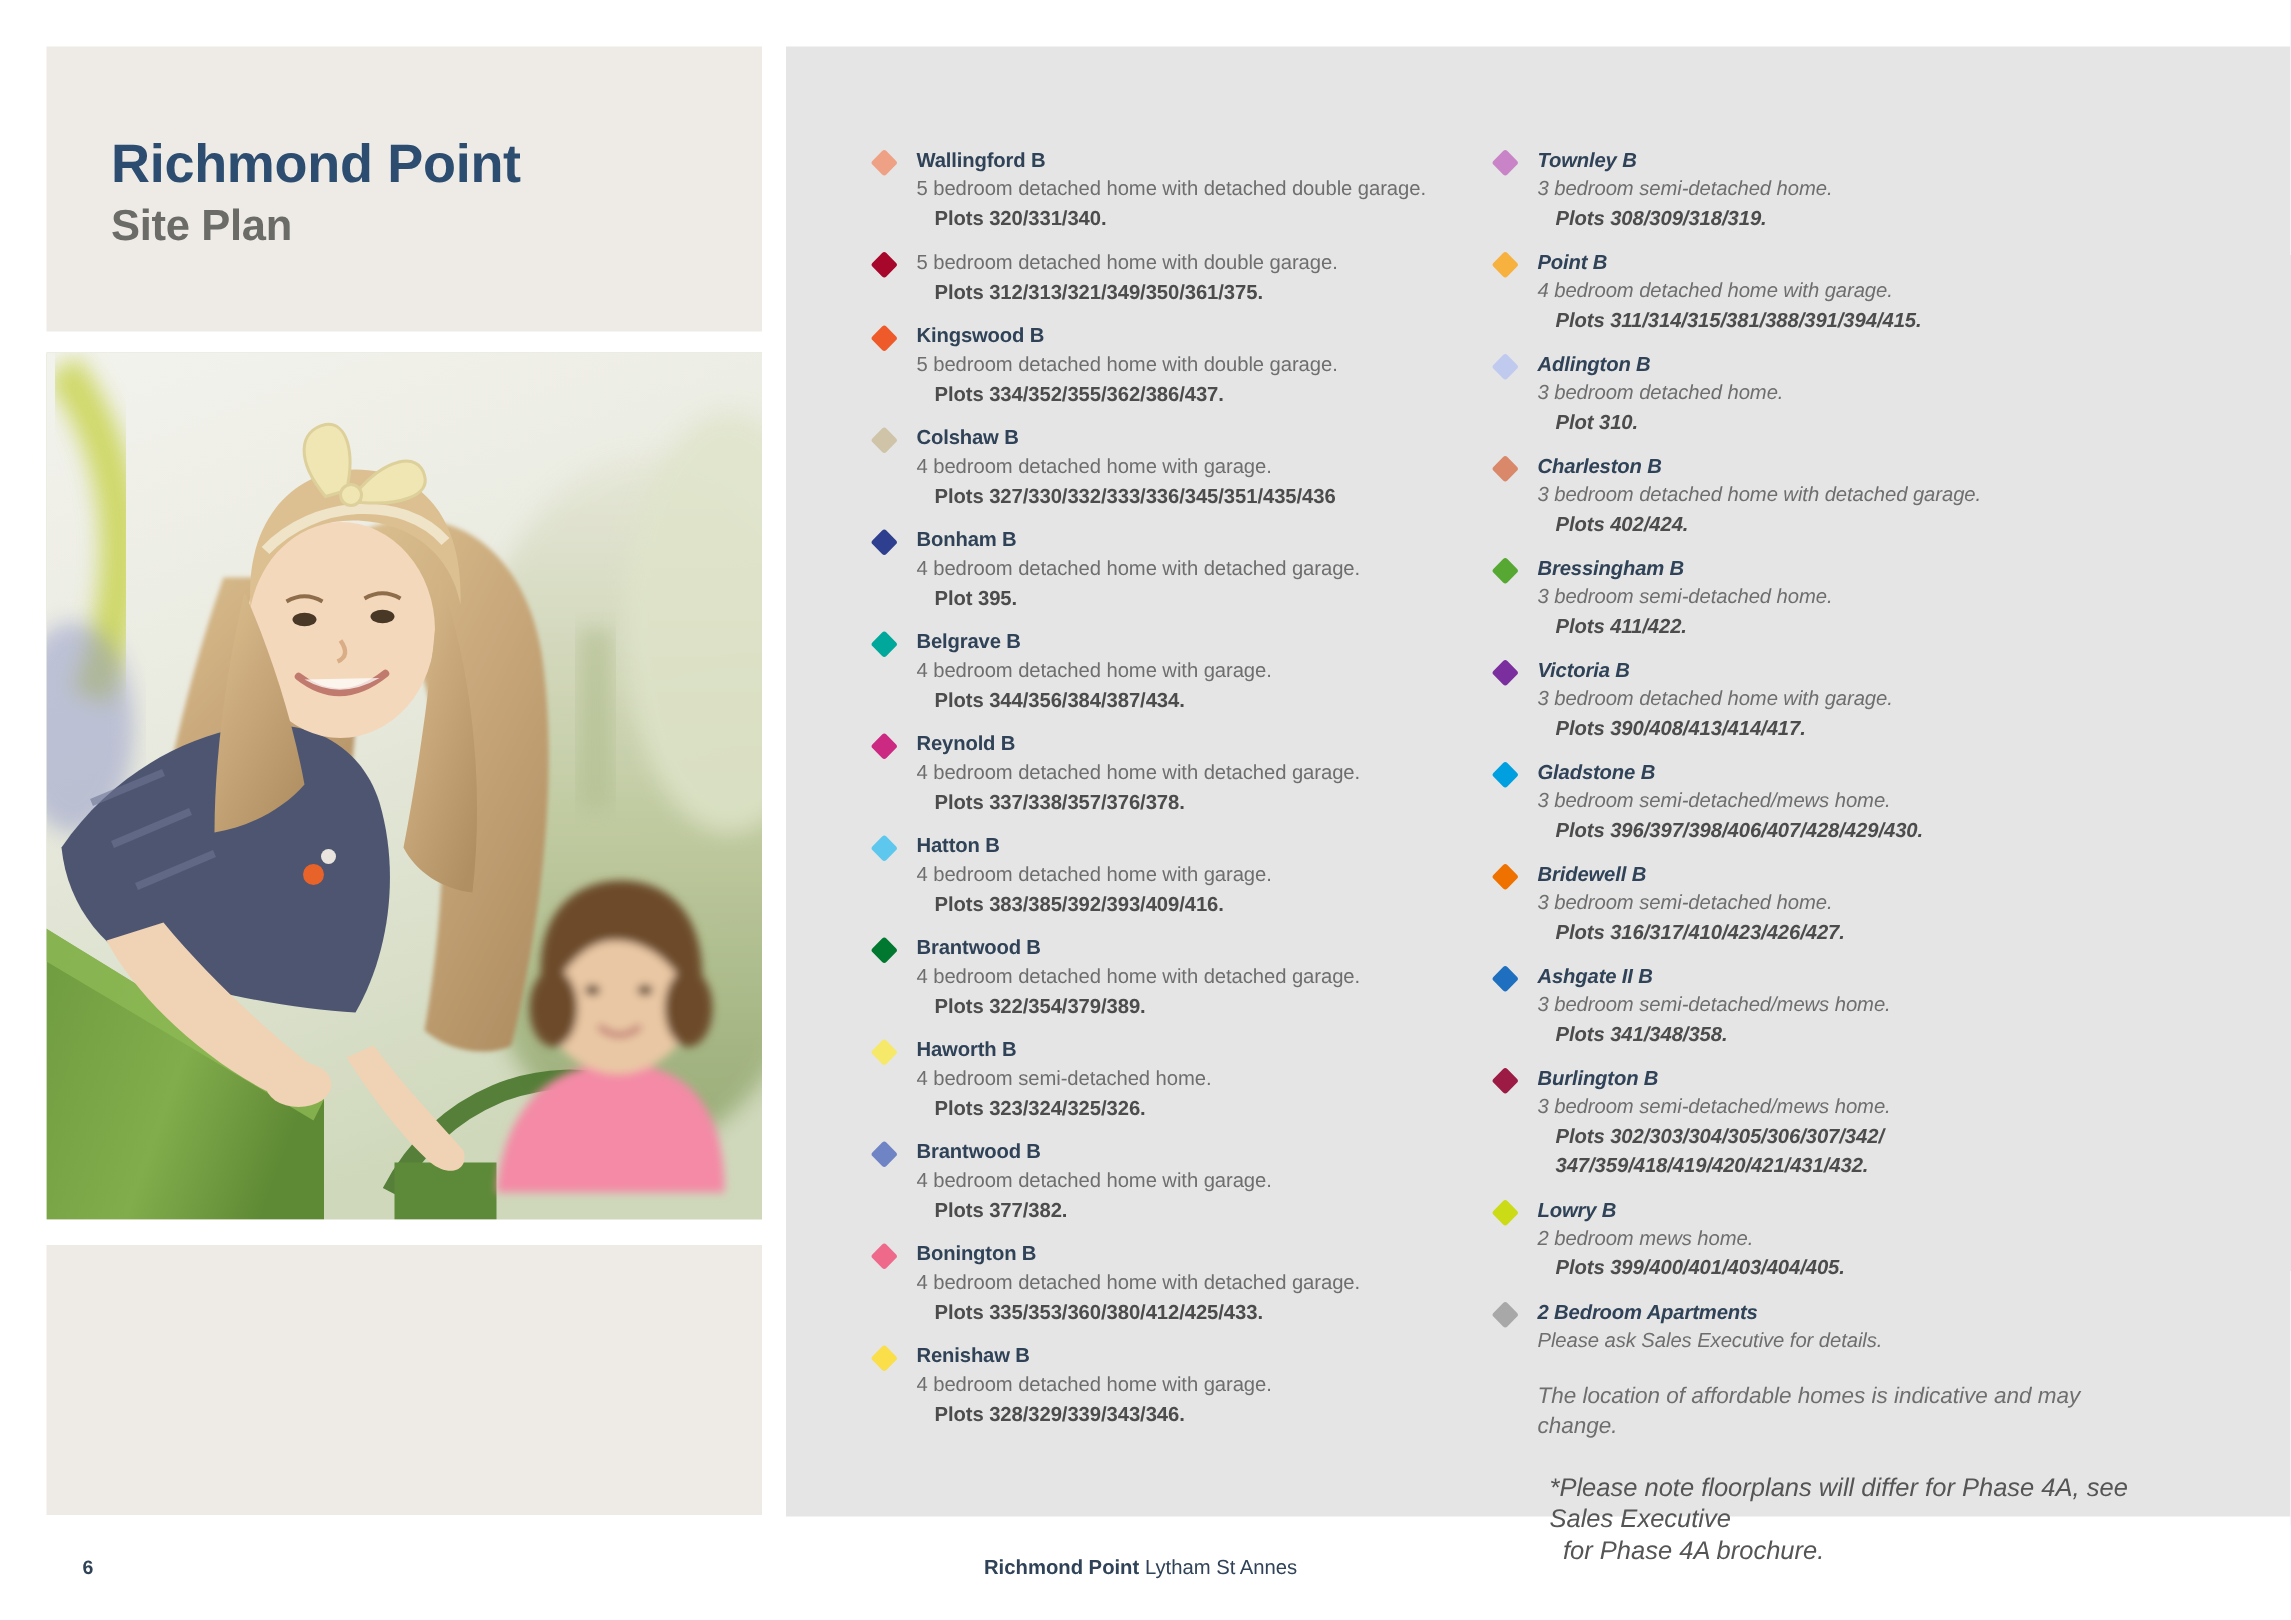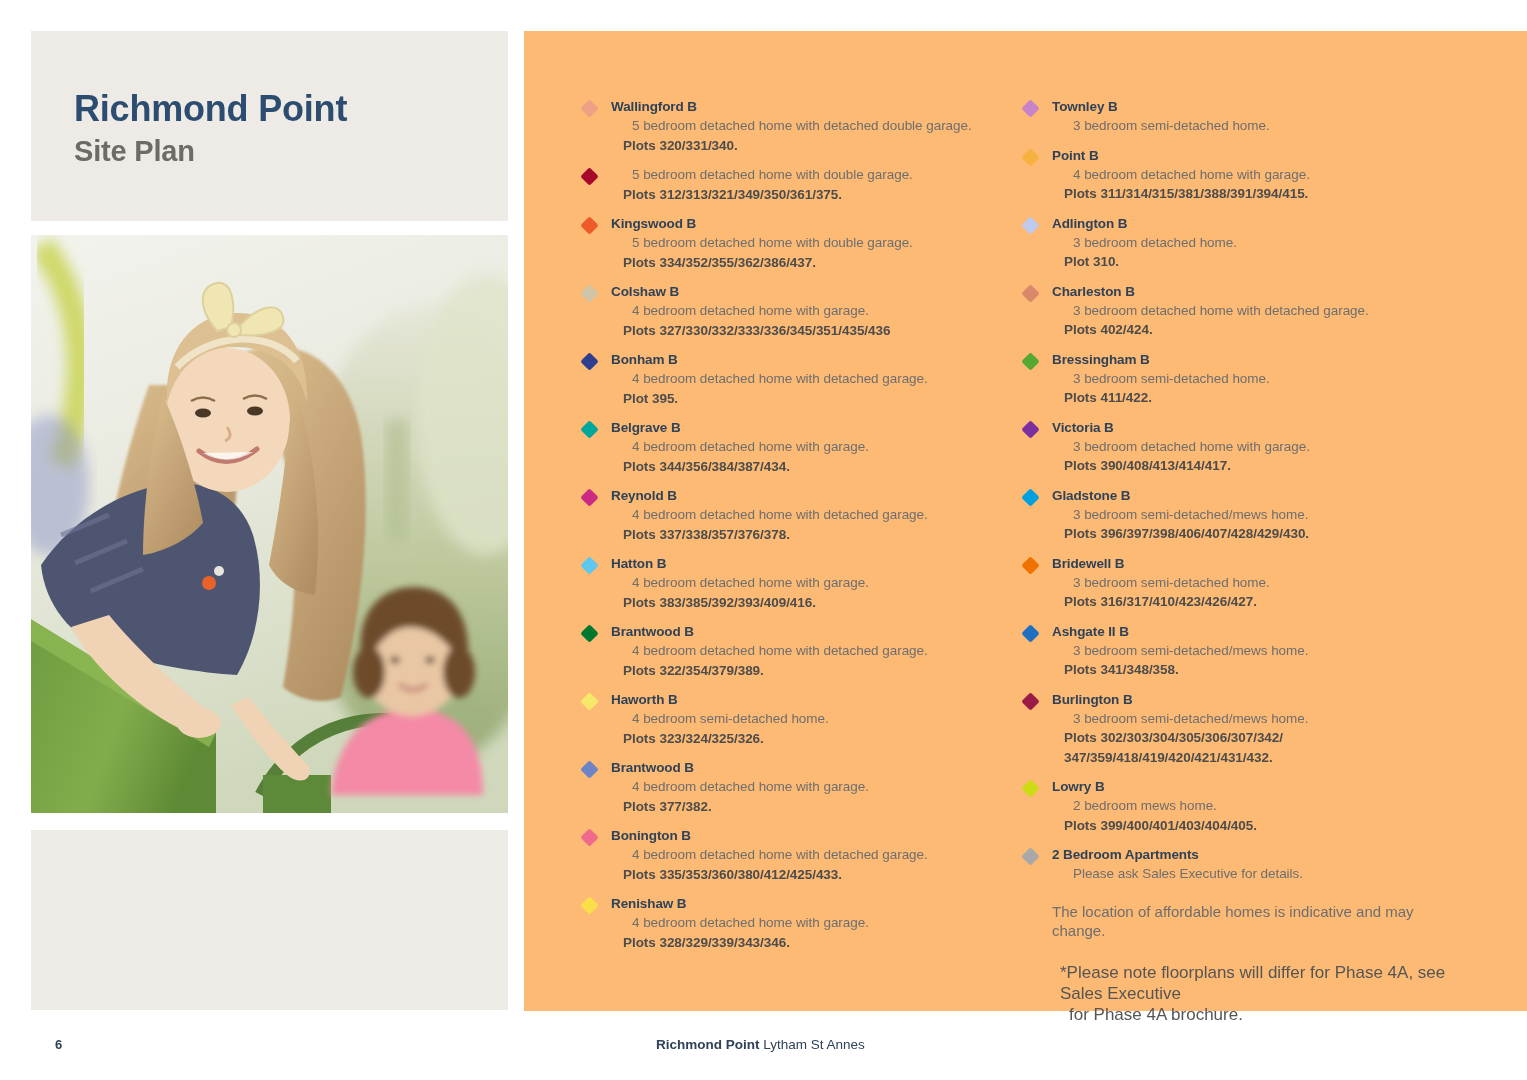--- a/index.html
+++ b/index.html
@@ -63,35 +63,35 @@
     background: #eeebe7;
   }
 
   
   #legend-panel {
     position: absolute;
     left: 524px;
     top: 31px;
     width: 1003px;
     height: 980px;
-    background: #fdba74;
+    background: #e5e5e5;
   }
   #legend-columns {
     position: absolute;
     left: 0;
     top: 0;
     width: 1003px;
     height: 980px;
   }
   .legend-col {
     position: absolute;
     top: 66px;
   }
   #legend-col-left  { left: 59px;  width: 420px; }
-  #legend-col-right { left: 500px; width: 445px; }
+  #legend-col-right { left: 473px; width: 445px; font-style: italic; }
 
   .legend-item {
     position: relative;
     padding-left: 28px;
     margin-bottom: 10px;
   }
   .marker {
     position: absolute;
     left: 0;
     top: 5px;
@@ -105,21 +105,20 @@
     font-weight: bold;
     color: #2f4257;
     line-height: 19px;
     letter-spacing: -0.1px;
   }
   .item-desc {
     font-size: 13.5px;
     color: #6e6e6e;
     line-height: 19.5px;
     letter-spacing: -0.05px;
-    margin-left: 21px;
   }
   .item-plots {
     font-size: 13.5px;
     font-weight: bold;
     color: #4c4c4c;
     line-height: 19.5px;
     letter-spacing: -0.05px;
     margin-left: 12px;
   }
 
@@ -382,20 +381,21 @@
       </div>
 
     </div>
 
     <div class="legend-col" id="legend-col-right">
 
       <div class="legend-item">
         <span class="marker" style="background:#c884c7"></span>
         <div class="item-title">Townley B</div>
         <div class="item-desc">3 bedroom semi-detached home.</div>
+        <div class="item-plots">Plots 308/309/318/319.</div>
       </div>
 
       <div class="legend-item">
         <span class="marker" style="background:#f7b13f"></span>
         <div class="item-title">Point B</div>
         <div class="item-desc">4 bedroom detached home with garage.</div>
         <div class="item-plots">Plots 311/314/315/381/388/391/394/415.</div>
       </div>
 
       <div class="legend-item">

